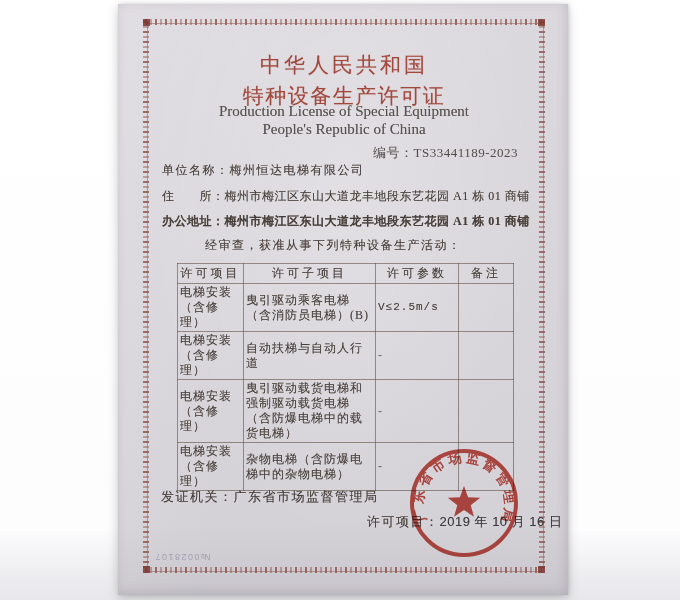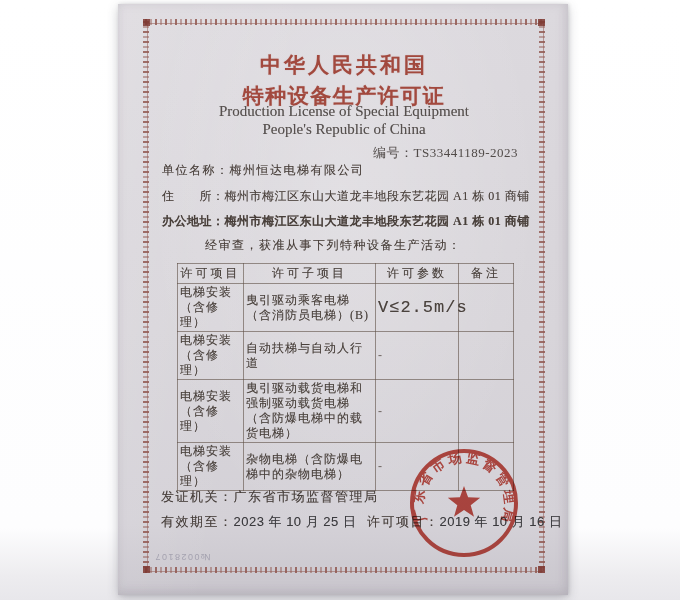--- a/index.html
+++ b/index.html
@@ -38,42 +38,42 @@
       repeating-linear-gradient(180deg, rgba(142,82,74,0.9) 0 2px, transparent 2px 5px, rgba(142,82,74,0.5) 5px 7px, transparent 7px 10px),
       linear-gradient(90deg, transparent 0 4px, rgba(142,82,74,0.55) 4px 5px, transparent 5px);
   }
   .edge.top { top: 0; } .edge.bottom { bottom: 0; }
   .edge.left { left: 0; } .edge.right { right: 0; }
   .corner { position: absolute; width: 7px; height: 7px; background: #7d362f; opacity: 0.85; }
   .corner.tl { left: 0; top: 0; } .corner.tr { right: 0; top: 0; }
   .corner.bl { left: 0; bottom: 0; } .corner.br { right: 0; bottom: 0; }
 
   .cline { position: absolute; left: 25px; width: 402px; text-align: center; white-space: nowrap; }
-  .title-cn { color: #a2493e; font-weight: bold; text-shadow: 0 0 1px rgba(162,73,62,0.35); }
+  .title-cn { color: #a2493e; font-weight: normal; text-shadow: 0 0 1px rgba(162,73,62,0.35); }
   .t1 { top: 47px; font-size: 21px; letter-spacing: 3px; }
   .t2 { top: 78px; font-size: 21px; letter-spacing: 1.5px; }
   .title-en { color: #56504e; text-shadow: 0 0 0.5px rgba(86,80,78,0.4); }
   .e1 { top: 99px; font-size: 15px; }
   .e2 { top: 117px; font-size: 15px; }
 
   .number-line { position: absolute; top: 140px; right: 50px; font-size: 13px; color: #514b49; letter-spacing: 0.5px; }
 
   .field { position: absolute; left: 44px; font-size: 12px; letter-spacing: 0.5px; color: #483f3a; white-space: nowrap; text-shadow: 0 0 0.6px rgba(72,63,58,0.4); }
   .f1 { top: 158px; letter-spacing: 1.5px; }
   .f2 { top: 184px; text-align: right; }
   .f3 { top: 209px; font-weight: bold; }
   .f4 { top: 233px; left: 87px; letter-spacing: 1.5px; }
 
   table.lic { position: absolute; left: 59px; top: 259px; width: 336px; border-collapse: collapse; table-layout: fixed;
     font-size: 12px; color: #4a423d; }
   table.lic th, table.lic td { border: 1px solid rgba(95,80,70,0.6); vertical-align: middle;
     padding: 1px 2px; line-height: 15px; letter-spacing: 1px; font-weight: normal; text-shadow: 0 0 0.5px rgba(74,66,61,0.4); }
   table.lic th { letter-spacing: 3px; height: 20px; }
   tr.r1 { height: 35px; } tr.r2 { height: 35px; } tr.r3 { height: 51px; } tr.r4 { height: 39px; }
-  .param { font-family: "Liberation Mono", "DejaVu Sans Mono", monospace; font-size: 17px; letter-spacing: 0; }
+  .param { font-family: "Liberation Mono", "DejaVu Sans Mono", monospace; font-size: 11px; letter-spacing: 0; }
   .dash { color: rgba(80,70,60,0.55); font-family: "Liberation Sans", sans-serif; }
 
   .footer-line { position: absolute; font-size: 13px; color: #473f3b; letter-spacing: 1.5px; white-space: nowrap; text-shadow: 0 0 0.6px rgba(71,63,59,0.4); }
   .auth { left: 43px; top: 484px; }
   .valid { left: 43px; top: 509px; }
   .issue { left: 249px; top: 509px; }
   .date-val { font-family: "Liberation Sans", "DejaVu Sans", sans-serif; font-size: 13px; color: #3a3a3e; letter-spacing: 0.5px; }
 
   .seal { position: absolute; left: 286px; top: 439px; width: 120px; height: 120px; mix-blend-mode: multiply; opacity: 0.88; }
 
@@ -146,21 +146,20 @@
         <tr class="r4">
           <td>电梯安装（含修理）</td>
           <td>杂物电梯（含防爆电梯中的杂物电梯）</td>
           <td class="dash">-</td>
           <td></td>
         </tr>
       </tbody>
     </table>
 
     <div class="footer-line auth"><span>发证机关：</span><span>广东省市场监督管理局</span></div>
-    <div class="footer-line valid"><span>有效期至：</span><span class="date-val">2023 年 10 月 25 日</span></div>
     <div class="footer-line issue"><span>许可项目：</span><span class="date-val">2019 年 10 月 16 日</span></div>
 
     <svg class="seal" viewBox="0 0 120 120" xmlns="http://www.w3.org/2000/svg">
       <circle cx="60" cy="60" r="52" fill="none" stroke="#c23a2f" stroke-width="4"></circle>
       <path id="sealArc" d="M 22.8 77.3 A 41 41 0 1 1 97.2 77.3" fill="none"></path>
       <polygon points="60,43 55.9,54.3 43.8,54.8 53.3,62.2 50,73.8 60,67 70,73.8 66.7,62.2 76.2,54.8 64.1,54.3" fill="#c23a2f"></polygon>
       <text font-size="13.5" font-weight="bold" fill="#c23a2f" font-family="Liberation Serif, DejaVu Serif, serif">
         <textPath href="#sealArc" startOffset="0" textLength="164" lengthAdjust="spacing">广东省市场监督管理局</textPath>
       </text>
     </svg>

